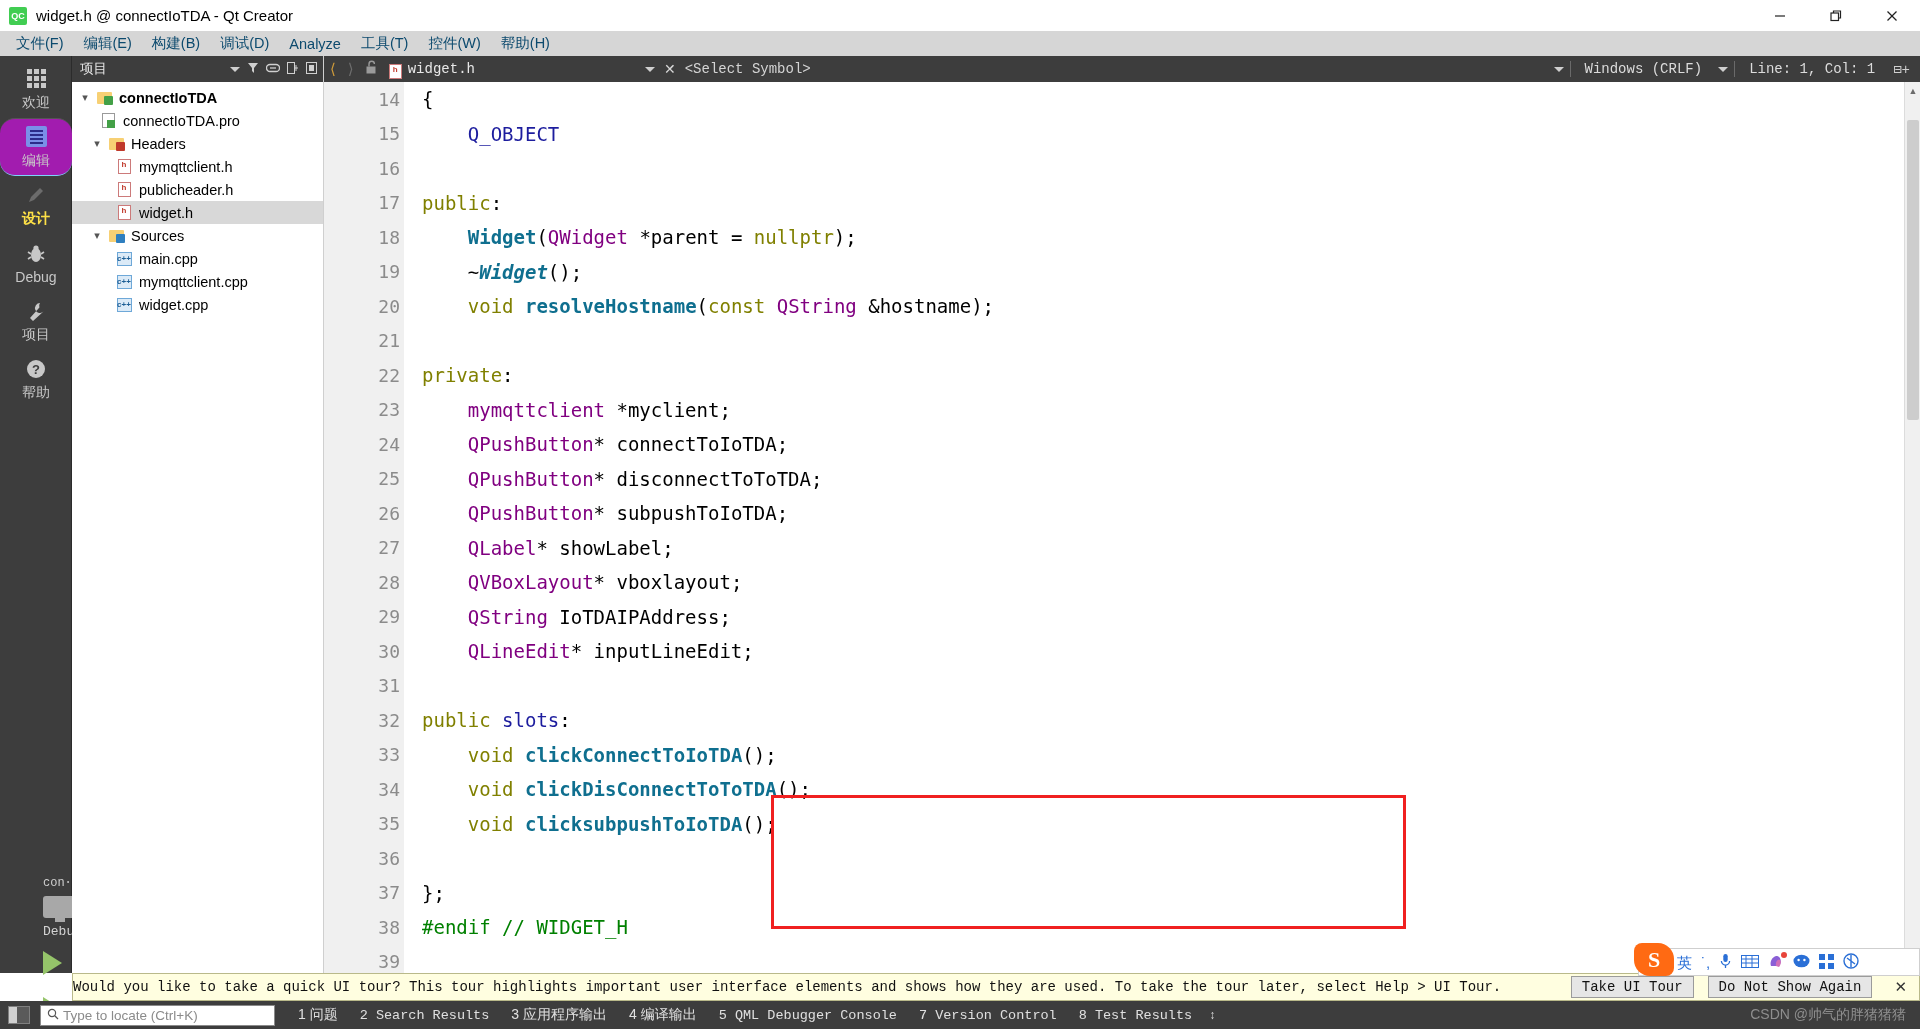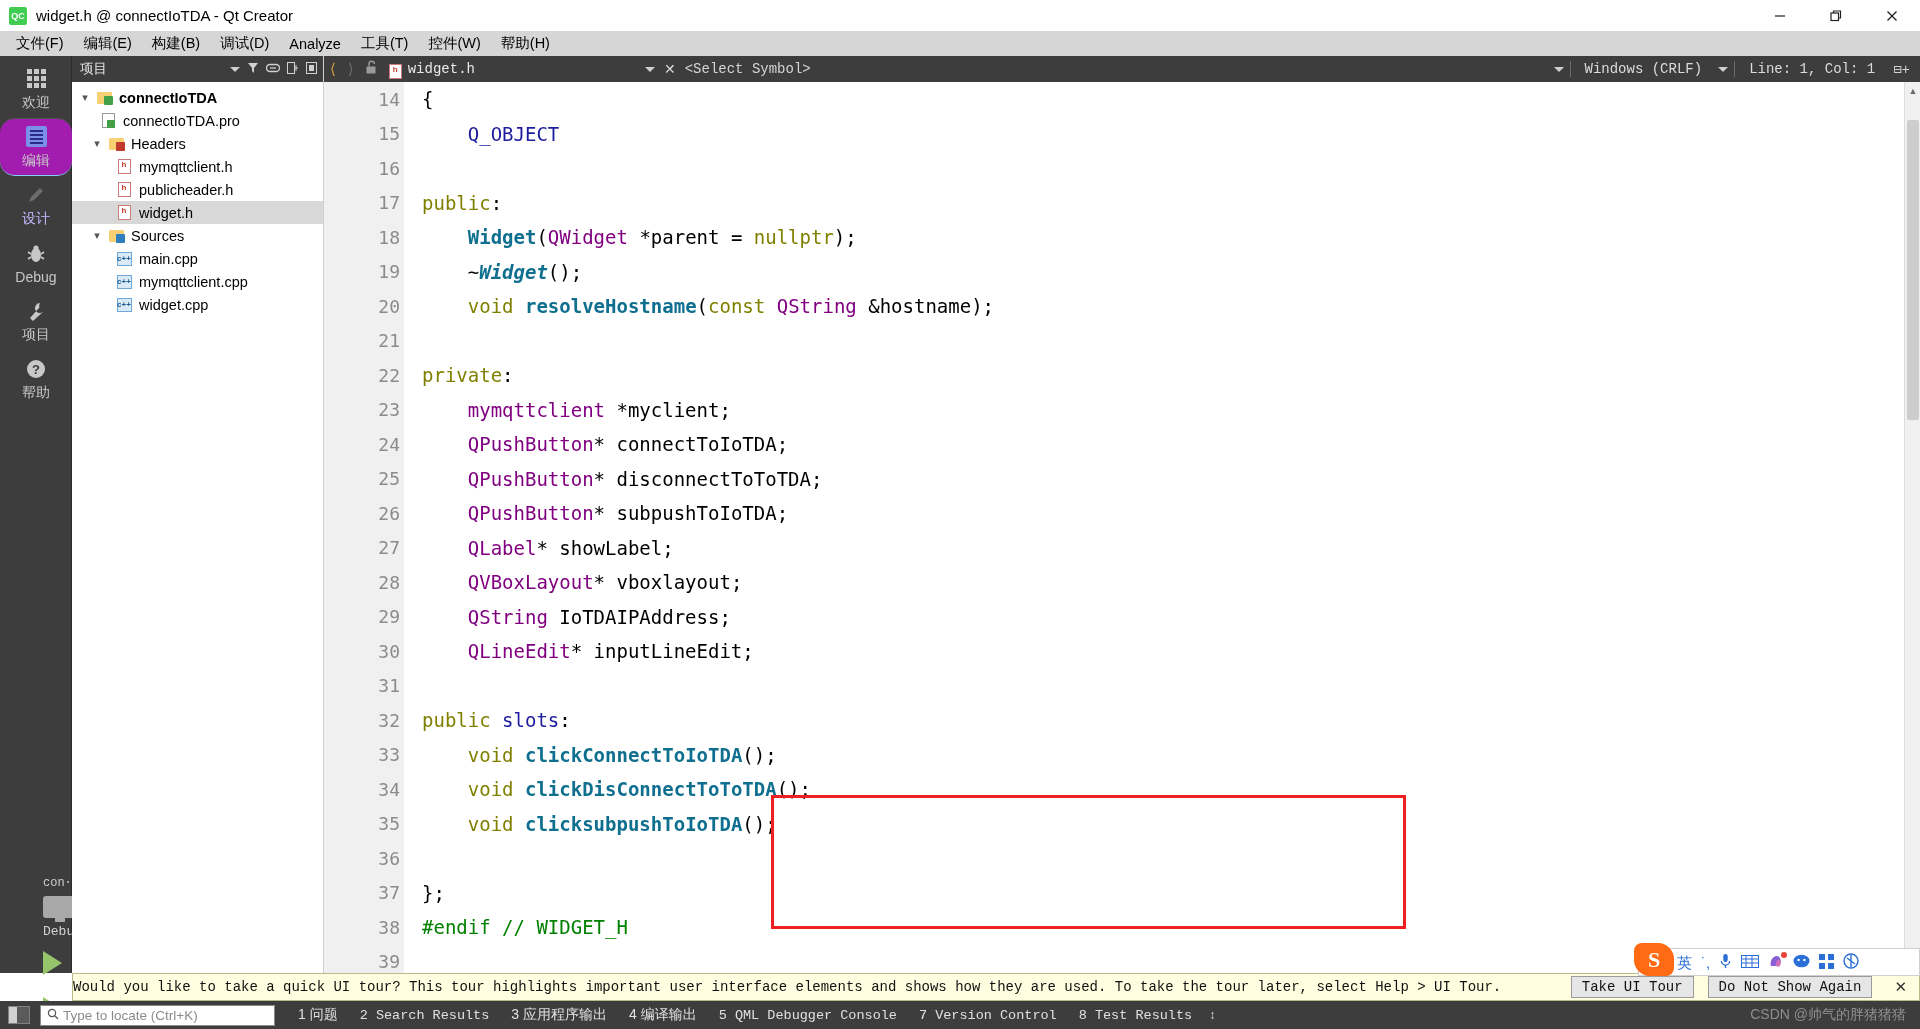--- a/index.html
+++ b/index.html
@@ -36,37 +36,37 @@
   }
   .win-btn svg { display:block; }
 
   
   .menubar {
     position: absolute; left: 0; top: 31px; width: 1920px; height: 25px;
     background: #d6d6d6;
     display: flex; align-items: center; padding-left: 6px;
   }
   .menu-item {
-    font-size: 14.5px; color: #000000; padding: 2px 10px; white-space: nowrap;
+    font-size: 14.5px; color: #0c4a6e; padding: 2px 10px; white-space: nowrap;
     font-family: "Liberation Sans", sans-serif;
   }
 
   
   .modebar {
     position: absolute; left: 0; top: 56px; width: 72px; height: 917px;
     background: #3d3d3d;
     border-right: 1px solid #2b2b2b;
   }
   .mode-item {
     width: 72px; height: 58px;
     display: flex; flex-direction: column; align-items: center; justify-content: center;
     color: #c8c8c8; cursor: default;
   }
   .mode-item.active { background: #a21caf; border-top: 1px solid #555; border-bottom: 1px solid #7dd3fc; border-radius: 15px; }
-  .mode-item.disabled { color: #c4b5fd; }
+  .mode-item.disabled { color: #fde047; font-weight: bold; }
   .mode-label {
     font-size: 14px; margin-top: 3px; letter-spacing: 0px;
     font-family: "Liberation Sans", sans-serif;
   }
   .mode-glyph { height: 24px; display:flex; align-items:center; justify-content:center; }
 
   .grid-icon { display: grid; grid-template-columns: repeat(3, 5px); grid-gap: 2px; }
   .grid-icon i { display:block; width:5px; height:5px; background:#c8c8c8; }
   .edit-icon {
     width: 21px; height: 21px; background: #7a8fe8; border-radius: 2px;

